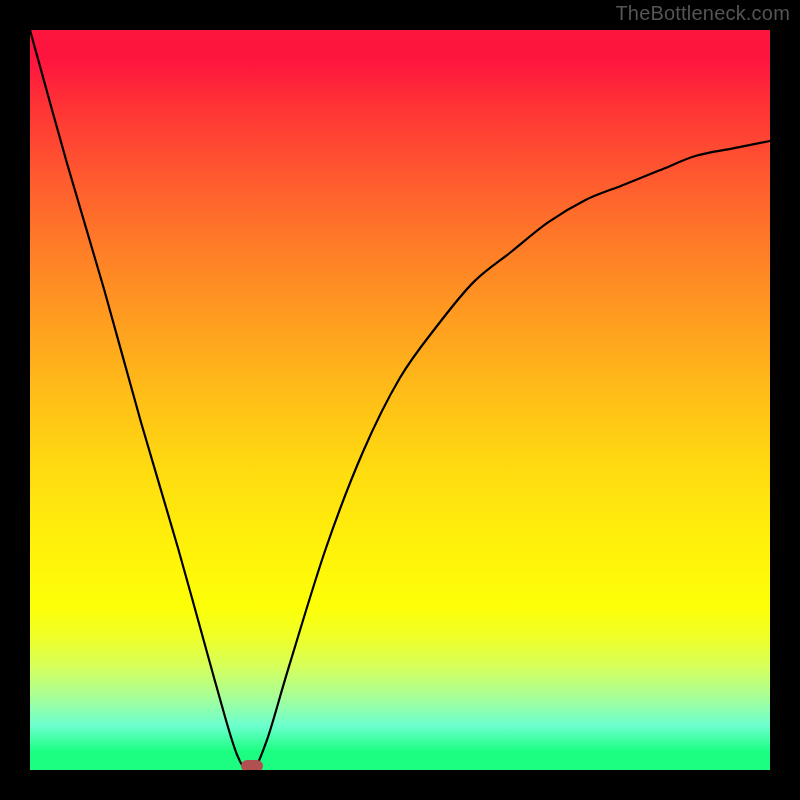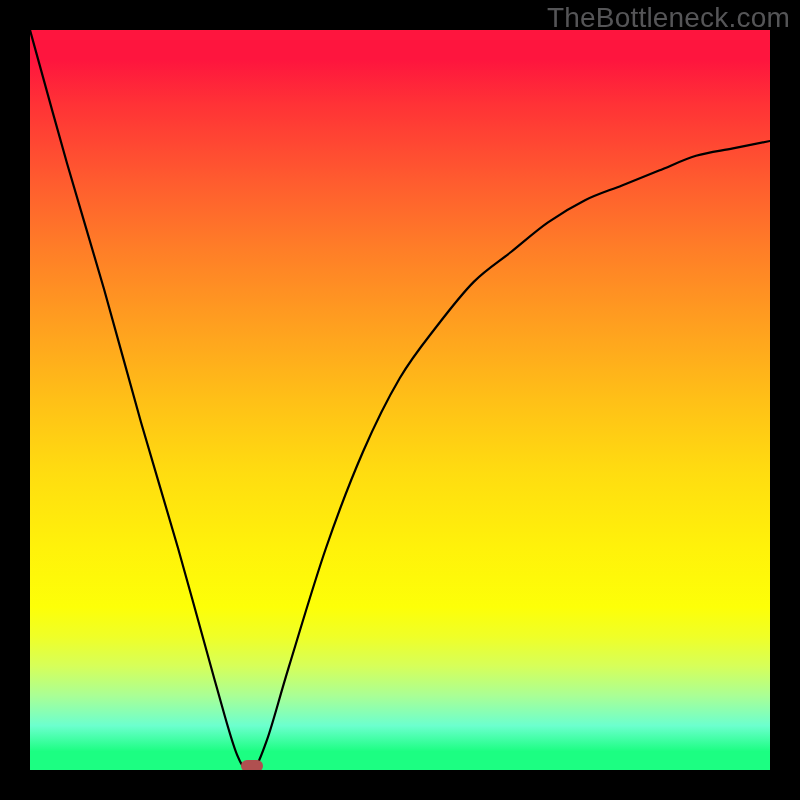--- a/index.html
+++ b/index.html
@@ -15,21 +15,21 @@
     position: relative;
     width: 800px;
     height: 800px;
     background: #000;
   }
   .watermark {
     position: absolute;
     top: 2px;
     right: 10px;
     color: #555557;
-    font-size: 28px;
+    font-size: 20px;
     font-weight: 500;
     letter-spacing: 0.2px;
     z-index: 10;
   }
   .plot-area {
     position: absolute;
     left: 30px;
     top: 30px;
     width: 740px;
     height: 740px;

